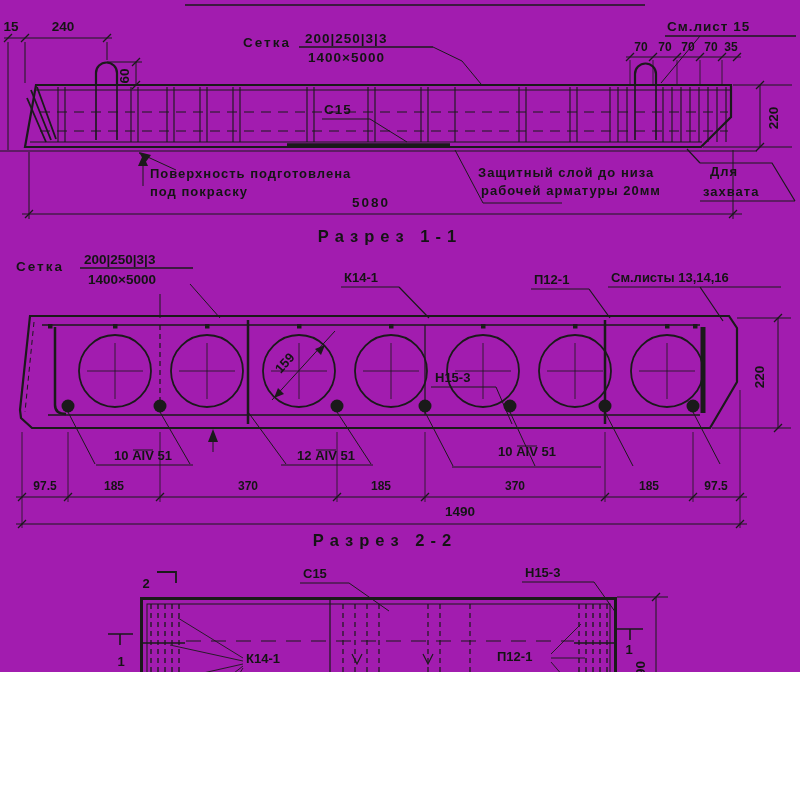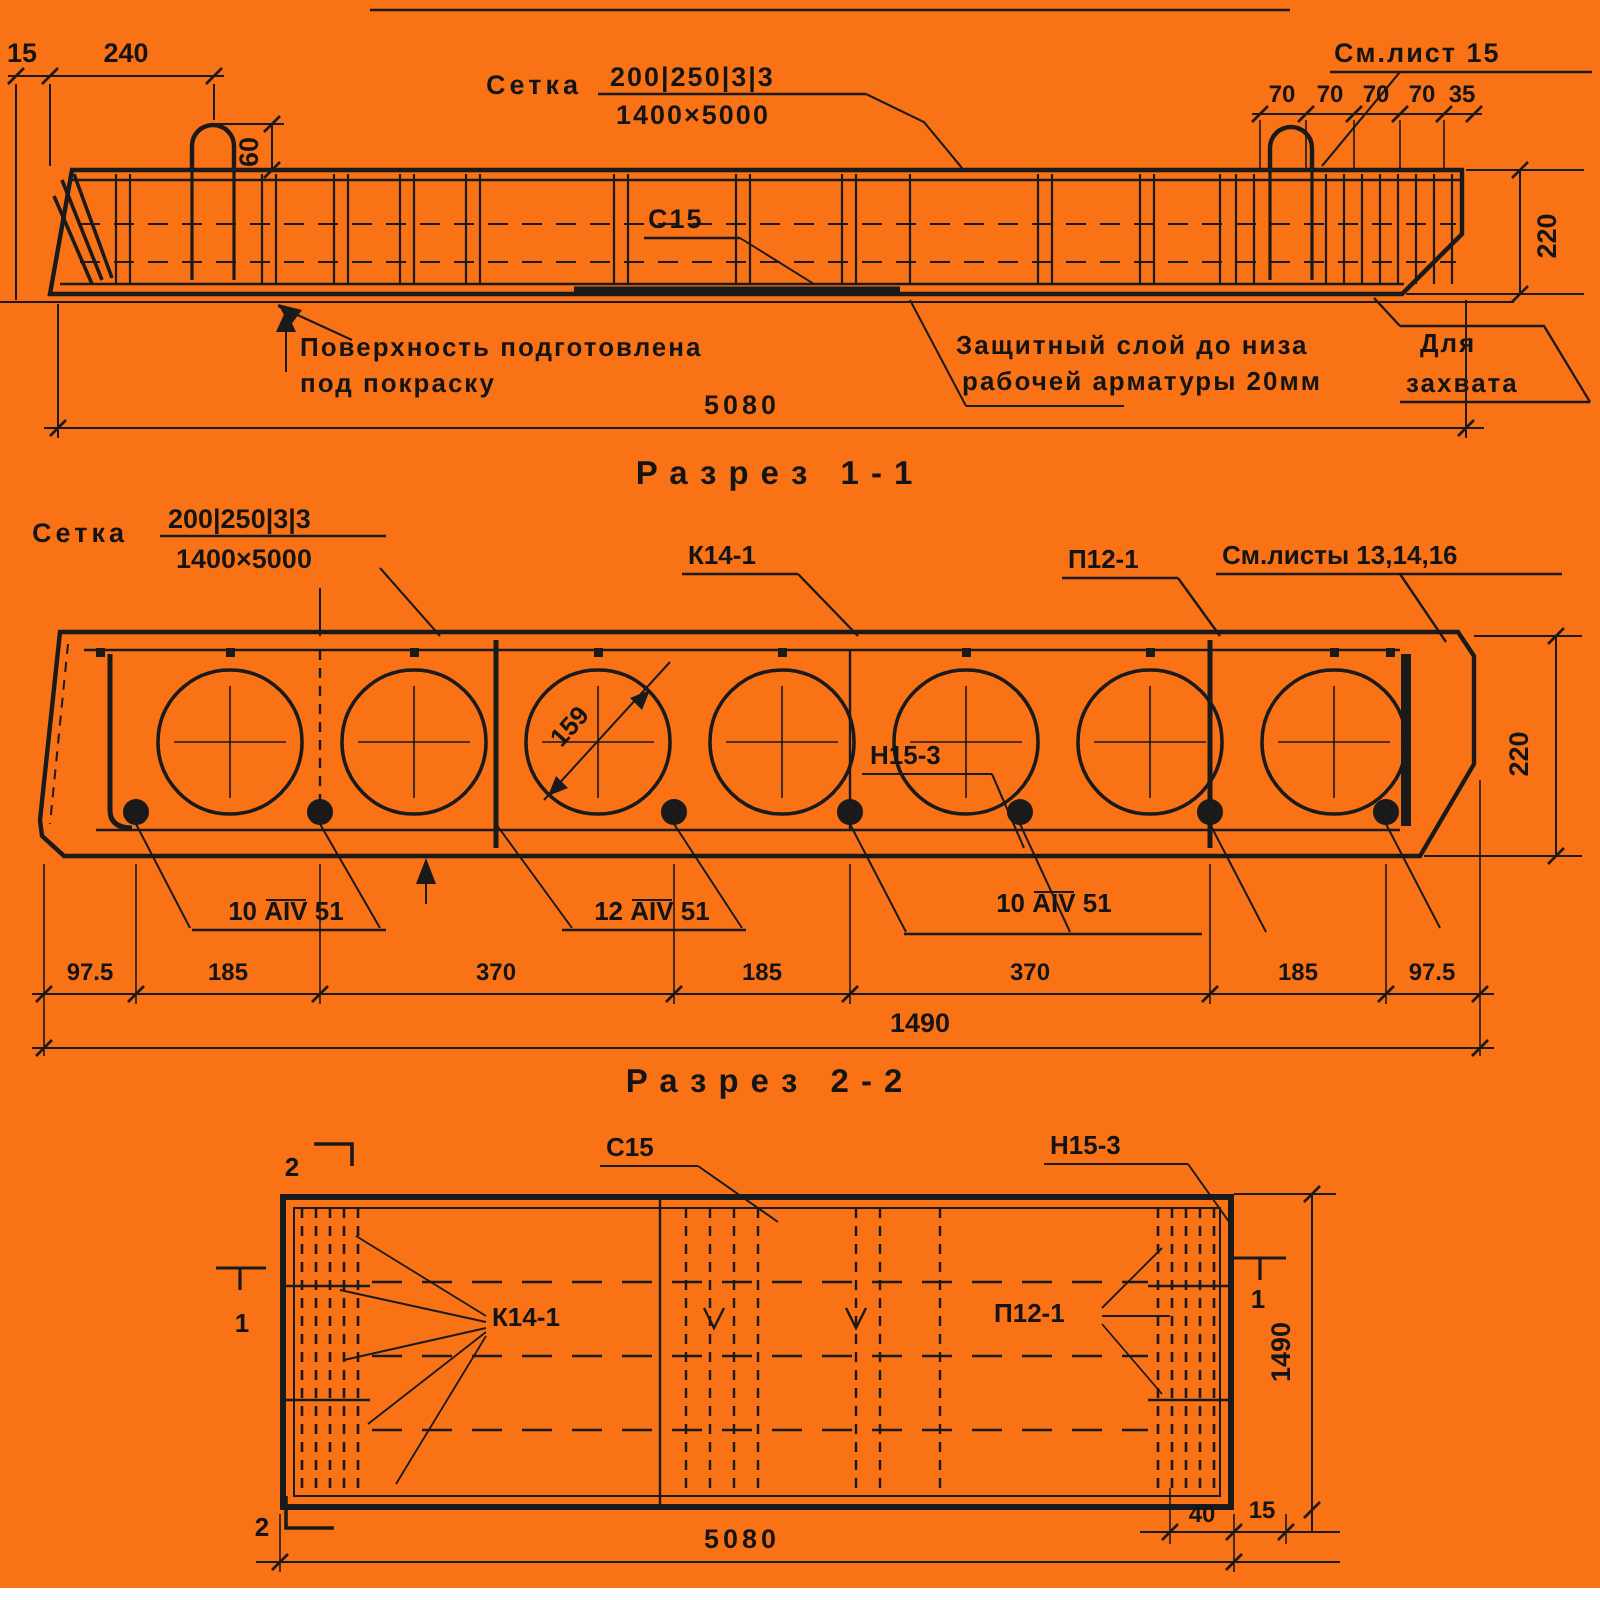--- a/index.html
+++ b/index.html
@@ -1,16 +1,16 @@
 <!DOCTYPE html>
 <html><head>
 <meta charset="utf-8">
 <style>
   html,body{margin:0;padding:0;background:#ffffff;}
-  .sheet{position:relative;width:800px;height:794px;background:#f97316;overflow:hidden;}
+  .sheet{position:relative;width:800px;height:672px;background:#a21caf;overflow:hidden;}
   svg{display:block;}
   .p{stroke:#1a1a1a;fill:none;stroke-linecap:butt;}
   .w08{stroke-width:.8;} .w09{stroke-width:.9;} .w1{stroke-width:1;} .w11{stroke-width:1.1;}
   .w12{stroke-width:1.2;} .w13{stroke-width:1.3;} .w16{stroke-width:1.6;} .w18{stroke-width:1.8;} .w22{stroke-width:2.2;} .w25{stroke-width:2.5;} .w3{stroke-width:3;}
   .w35{stroke-width:3.5;} .w5{stroke-width:5;}
   .da{stroke-dasharray:10 7;} .db{stroke-dasharray:5 4;} .dc{stroke-dasharray:15 10;}
   .f{fill:#1a1a1a;stroke:none;}
   text{font-family:"Liberation Sans","DejaVu Sans",sans-serif;fill:#141414;font-weight:700;}
   .t{font-size:13px;} .td{font-size:13.5px;} .ts{font-size:12px;}
   .tt{font-size:16.5px;letter-spacing:6px;}

